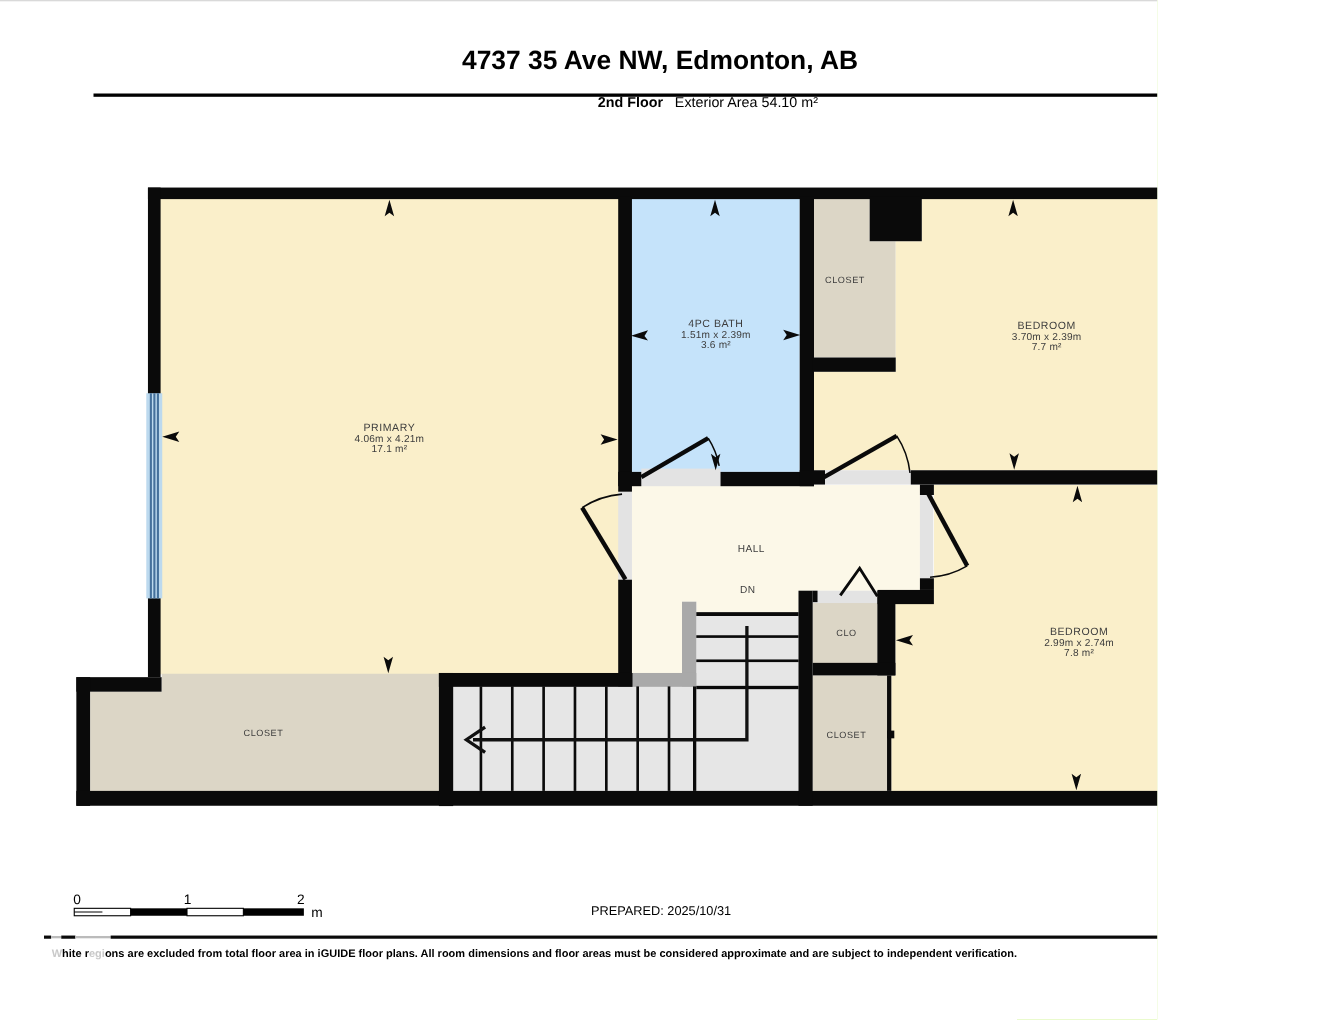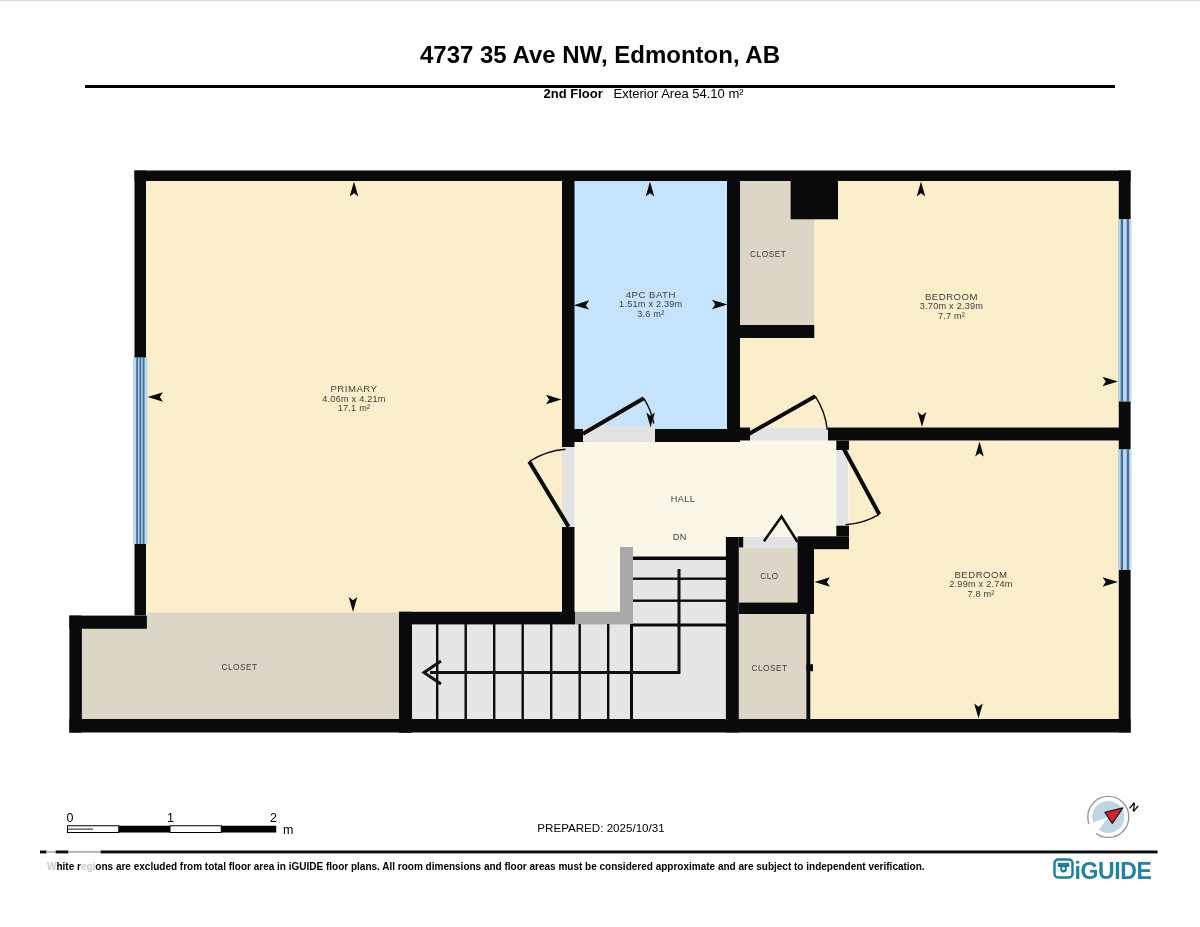--- a/index.html
+++ b/index.html
@@ -1,16 +1,16 @@
 <!DOCTYPE html>
 <html><head>
 <meta charset="utf-8">
 <style>
   html,body{margin:0;padding:0;background:#fff;}
-  #page{position:relative;width:1200px;height:927px;background:#bef264;overflow:hidden;
+  #page{position:relative;width:1052px;height:927px;background:#bef264;overflow:hidden;
         font-family:"Liberation Sans", sans-serif;}
   svg{position:absolute;left:0;top:0;}
   text{font-family:"Liberation Sans", sans-serif;}
 </style>
 </head>
 <body>
 <div id="page">
 <svg width="1200" height="927" viewBox="0 0 1200 927">
 
   <rect x="0" y="0" width="1200" height="927" fill="#ffffff"></rect>

